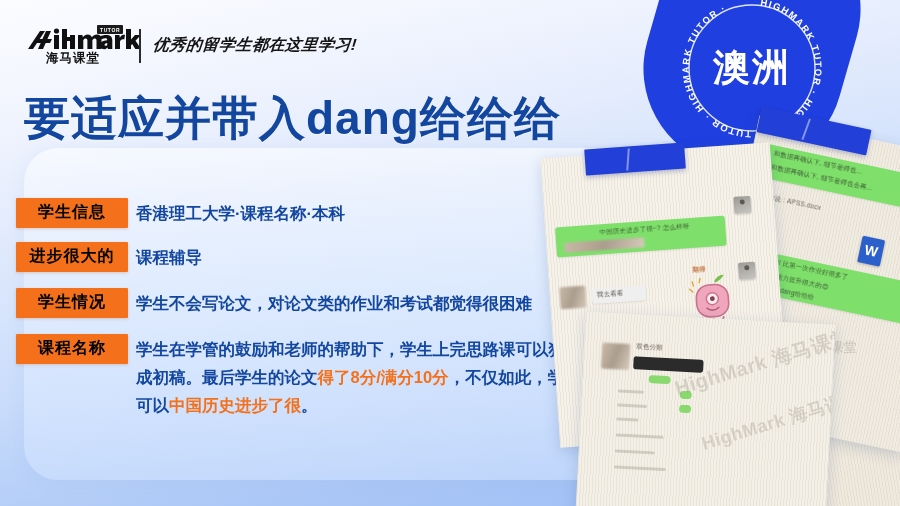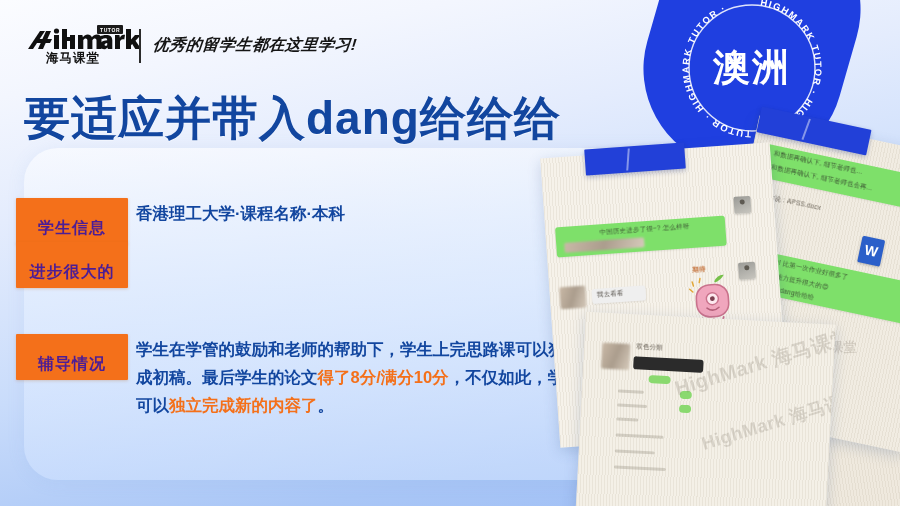--- a/index.html
+++ b/index.html
@@ -68,23 +68,23 @@
     color:#ffffff;font-size:37px;font-weight:bold;letter-spacing:2px;
   }
   .badge-ring text{
     fill:#ffffff;font-size:9.4px;letter-spacing:1.6px;
     font-family:"Liberation Sans",sans-serif;font-weight:600;
   }
   
   .rows{position:absolute;left:0;top:0;width:900px;height:506px;}
   .row{position:absolute;left:16px;}
   .tag{
-    display:inline-block;background:#f4701a;color:#4c1d95;
+    display:inline-block;background:#f4701a;color:#000000;
     font-size:16px;font-weight:bold;letter-spacing:1px;
-    padding:20px 12px 5px 12px;border-radius:1px;
+    padding:4px 12px 5px 12px;border-radius:1px;
     width:88px;text-align:center;box-sizing:content-box;
     box-shadow:0 1px 3px rgba(180,90,20,.25);
   }
   .row-body{
     position:absolute;left:120px;top:1px;
     font-size:16.5px;color:#12469f;font-weight:bold;line-height:28px;
     white-space:nowrap;
   }
   .row-multi .row-body{white-space:normal;width:470px;}
   .hl{color:#f4701a;}
@@ -205,26 +205,31 @@
 
   <div class="rows">
 
     <div class="row" style="top:198px">
       <span class="tag">学生信息</span>
       <span class="row-body">香港理工大学·课程名称·本科</span>
     </div>
 
     <div class="row" style="top:242px">
       <span class="tag">进步很大的</span>
-    </div>
-
+      <span class="row-body">课程辅导</span>
+    </div>
+
+    <div class="row" style="top:288px">
+      <span class="tag">学生情况</span>
+      <span class="row-body">学生不会写论文，对论文类的作业和考试都觉得很困难</span>
+    </div>
 
     <div class="row row-multi" style="top:334px">
-      <span class="tag">辅导情况</span>
-      <span class="row-body" id="tutoring-body"><span>学生在学管的鼓励和老师的帮助下，学生上完思路课可以独立完成初稿。最后学生的论文</span><span class="hl">得了8分/满分10分</span><span>，不仅如此，学生还可以</span><span class="hl">独立完成新的内容了</span><span>。</span></span>
+      <span class="tag">课程名称</span>
+      <span class="row-body" id="tutoring-body"><span>学生在学管的鼓励和老师的帮助下，学生上完思路课可以独立完成初稿。最后学生的论文</span><span class="hl">得了8分/满分10分</span><span>，不仅如此，学生还可以</span><span class="hl">中国历史进步了很</span><span>。</span></span>
     </div>
   </div>
 
   <div class="collage">
 
     <div class="sheet sheetD">
       <div class="paper-tex"></div>
     </div>
 
     <div class="sheet sheetA">

